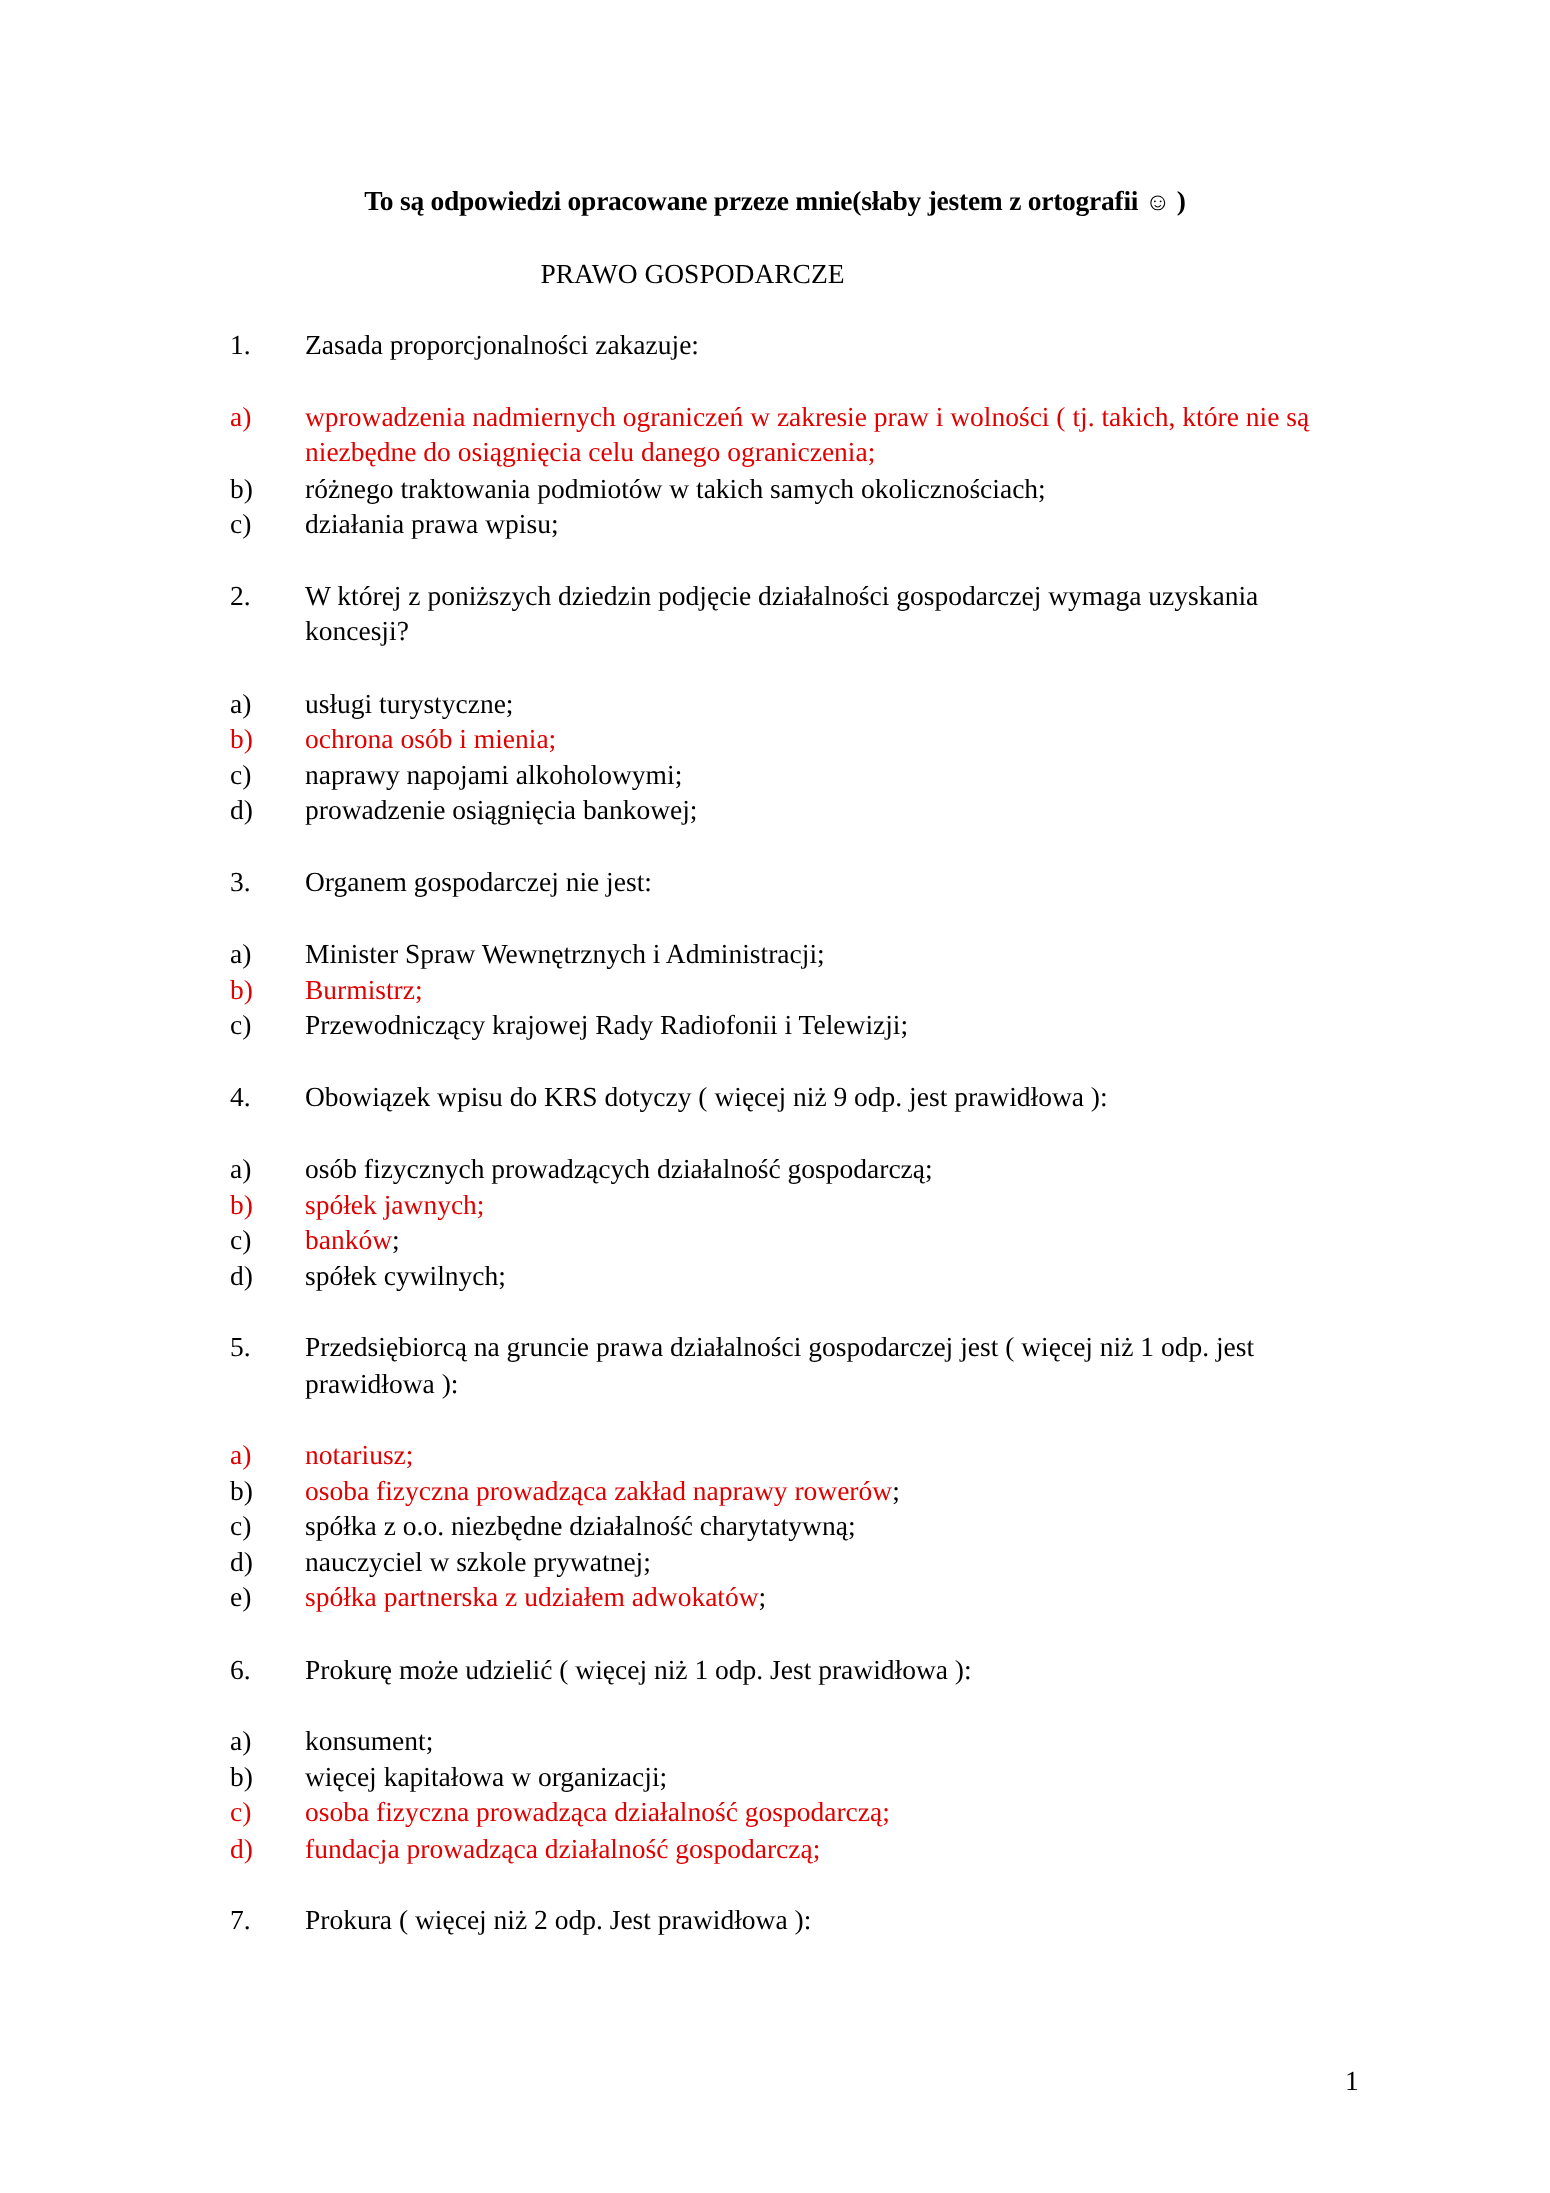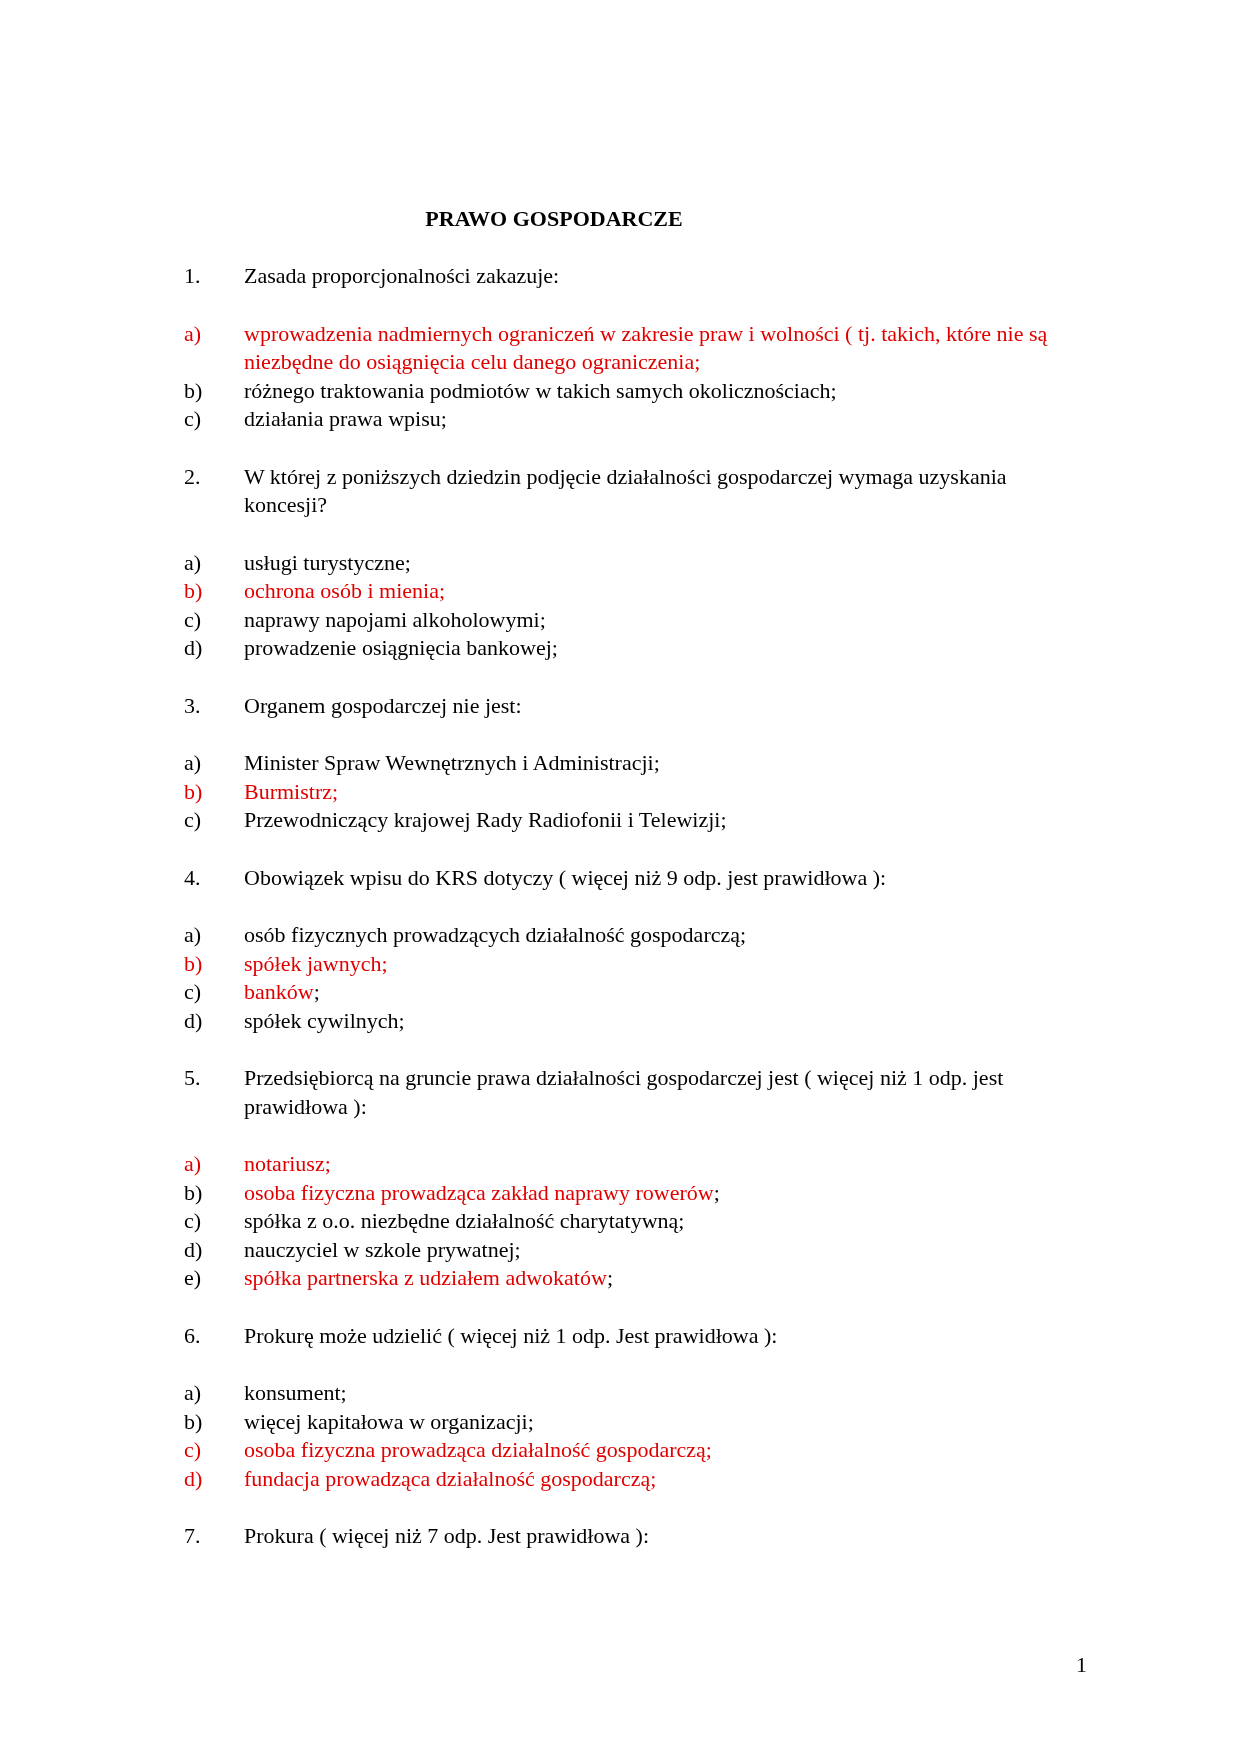--- a/index.html
+++ b/index.html
@@ -9,35 +9,39 @@
     font-family: "Liberation Serif", "DejaVu Serif", serif;
     color: #000; font-size: 22px;
   }
   .title {
     position: absolute; left: 0; width: 1240px; top: 148px;
     text-align: center; font-weight: bold; font-size: 22px; letter-spacing: -0.2px;
   }
   .title .smiley { font-weight: normal; font-size: 20px; }
   .subtitle {
     position: absolute; left: 0; width: 1108px; top: 206px;
-    text-align: center; font-weight: bold; font-size: 22px;
+    text-align: center; font-weight: normal; font-size: 22px;
   }
   .block { position: absolute; left: 184px; width: 906px; }
   .q, .a { position: relative; line-height: 28.5px; }
   .num { position: absolute; left: 0; top: 0; }
   .txt { display: block; margin-left: 60px; }
   .red { color: #e00000; }
   .gap-q { height: 29px; }
   .gap-a { height: 29px; }
   .pagenum { position: absolute; left: 1076px; top: 1652px; font-size: 22px; }
 </style>
 </head>
 <body>
 
 <div class="page">
+  <div class="title">
+    <span>To są odpowiedzi opracowane przeze mnie(słaby jestem z ortografii</span>
+    <span class="smiley">☺</span><span> )</span>
+  </div>
   <div class="subtitle">PRAWO GOSPODARCZE</div>
 
   <div id="qa" class="block" style="top:262px;">
       <div class="q">
         <span class="num">1.</span>
         <span class="txt">Zasada proporcjonalności zakazuje:</span>
       </div>
       <div class="gap-a"></div>
       <div class="a">
         <span class="num red">a)</span>
@@ -157,18 +161,18 @@
         <span class="num red">c)</span>
         <span class="txt"><span class="red">osoba fizyczna prowadząca działalność gospodarczą;</span></span>
       </div>
       <div class="a">
         <span class="num red">d)</span>
         <span class="txt"><span class="red">fundacja prowadząca działalność gospodarczą;</span></span>
       </div>
       <div class="gap-q"></div>
       <div class="q">
         <span class="num">7.</span>
-        <span class="txt">Prokura ( więcej niż 7 odp. Jest prawidłowa ):</span>
+        <span class="txt">Prokura ( więcej niż 2 odp. Jest prawidłowa ):</span>
       </div>
     </div>
 
   <div class="pagenum">1</div>
 </div>
 
 </body></html>

